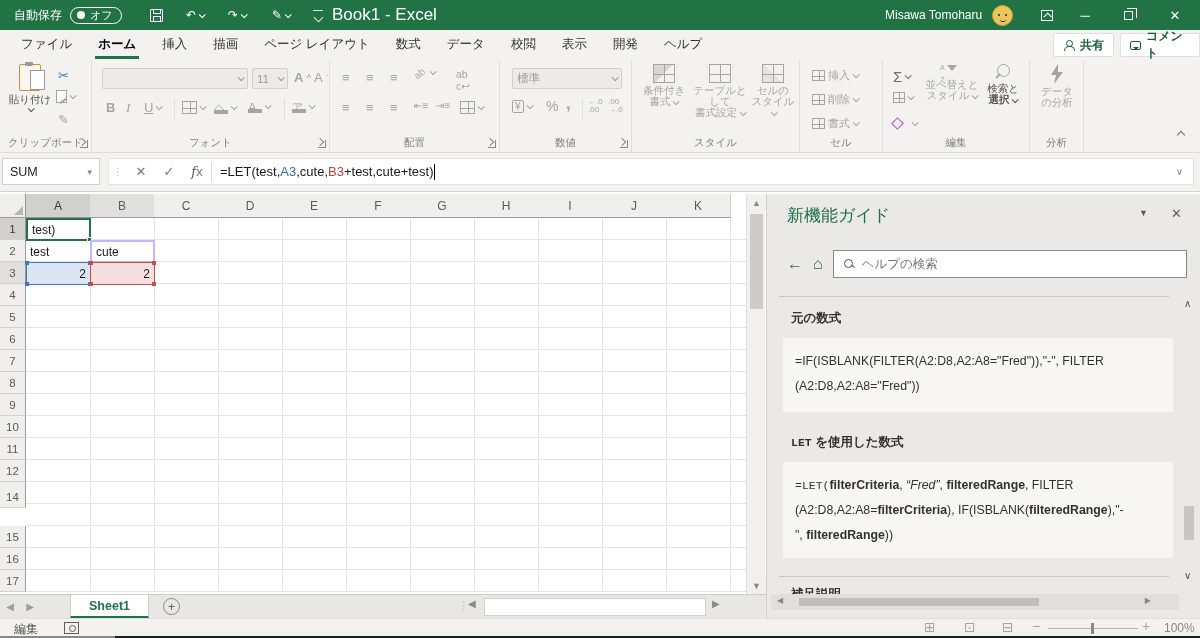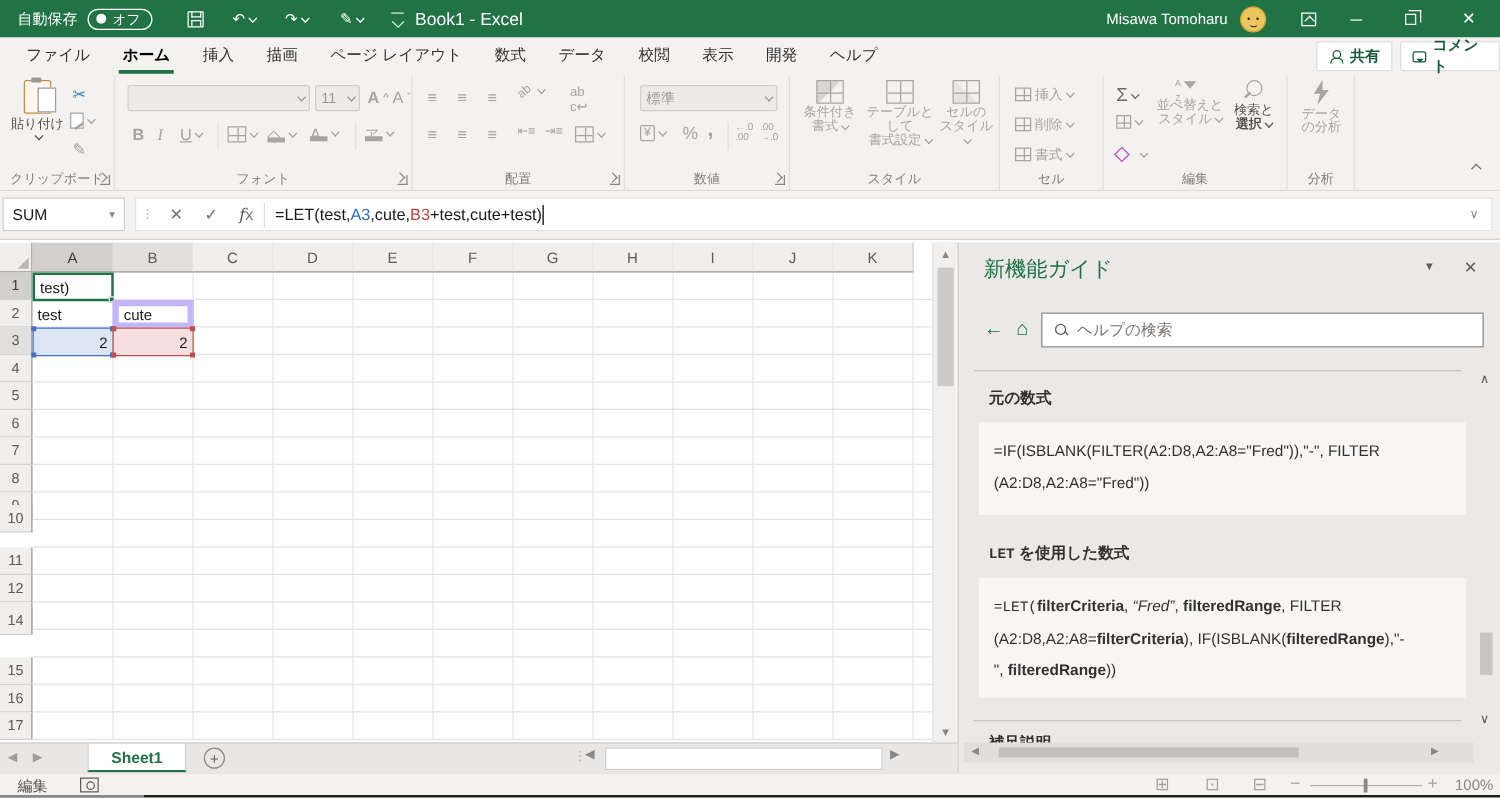--- a/index.html
+++ b/index.html
@@ -102,21 +102,21 @@
   .ghr{position:absolute;left:0;width:26px;background:#f0efee;border-right:1px solid #9b9b9b;border-bottom:1px solid #d4d2d0;
       display:flex;align-items:center;justify-content:center;font-size:11.5px;color:#5c5a58;}
   .gh.hl,.ghr.hl{background:#d2d0ce;color:#3b3937;}
   .gh.hl2,.ghr.hl2{background:#e2e0de;}
   .vline{position:absolute;width:1px;background:#e3e3e3;}
   .hline{position:absolute;height:1px;background:#e3e3e3;}
   .cell{position:absolute;font-size:12px;color:#1a1a1a;display:flex;align-items:center;padding:0 4px;z-index:3;}
   .cell.right{justify-content:flex-end;}
   .c-active{border:2px solid #217346;background:#fff;}
   .c-active .hdl{position:absolute;right:-3px;bottom:-3px;width:5px;height:5px;background:#217346;border:1px solid #fff;}
-  .c-dark{border:5px solid #c4b5fd;}
+  .c-dark{border:2px solid #c4b5fd;}
   .c-refblue{background:#dbe5f4;border:1px solid #4472c4;}
   .c-refred{background:#f6e0df;border:1px solid #c0504d;}
   .rh{position:absolute;width:4px;height:4px;}
   .c-refblue .rh{background:#4472c4;}
   .c-refred .rh{background:#c0504d;}
   .rh.tl{left:-2px;top:-2px}.rh.tr{right:-2px;top:-2px}.rh.bl{left:-2px;bottom:-2px}.rh.br{right:-2px;bottom:-2px}
   
   #gvsb{position:absolute;left:746px;top:194px;width:19px;height:400px;background:#f1f0ef;border-left:1px solid #e1dfdd;}
   .sbarrow{position:absolute;left:0;width:19px;height:17px;display:flex;align-items:center;justify-content:center;color:#8a8886;font-size:9px;background:#f1f0ef;}
   #gvthumb{position:absolute;left:3px;top:20px;width:13px;height:95px;background:#cdcbc9;border-radius:1px;}
@@ -173,21 +173,21 @@
     </div>
     <div class="t" style="left:150px">
         <span class="floppy"></span>
       </div>
     <div class="t qa dim" style="left:186px">↶&nbsp;<span class="cv smallcv"></span></div>
     <div class="t qa dim" style="left:228px">↷&nbsp;<span class="cv smallcv"></span></div>
     <div class="t qa" style="left:272px">✎&nbsp;<span class="cv smallcv"></span></div>
     <div class="t" style="left:312px">
         <span class="custbtn"></span>
       </div>
-    <div class="t" style="left:332px;font-size:14px">Book1  -  Excel</div>
+    <div class="t" style="left:332px;font-size:17px">Book1  -  Excel</div>
     <div class="t" style="left:885px">Misawa Tomoharu</div>
     <div id="avatar"></div>
     <div class="winbtn" style="left:1030px">
         <span class="ribdisp"></span>
       </div>
     <div class="winbtn" style="left:1068px">─</div>
     <div class="winbtn" style="left:1111px">
         <span class="restore"></span>
       </div>
     <div class="winbtn" style="left:1158px">✕</div>
@@ -435,21 +435,21 @@
       <div class="ghr" style="top: 112px; height: 22px;">5</div>
       <div class="hline" style="left: 26px; top: 133px; width: 720px;"></div>
       <div class="ghr" style="top: 134px; height: 22px;">6</div>
       <div class="hline" style="left: 26px; top: 155px; width: 720px;"></div>
       <div class="ghr" style="top: 156px; height: 22px;">7</div>
       <div class="hline" style="left: 26px; top: 177px; width: 720px;"></div>
       <div class="ghr" style="top: 178px; height: 22px;">8</div>
       <div class="hline" style="left: 26px; top: 199px; width: 720px;"></div>
       <div class="ghr" style="top: 200px; height: 22px;">9</div>
       <div class="hline" style="left: 26px; top: 221px; width: 720px;"></div>
-      <div class="ghr" style="top: 210px; height: 22px;">10</div>
+      <div class="ghr" style="top: 222px; height: 22px;">10</div>
       <div class="hline" style="left: 26px; top: 243px; width: 720px;"></div>
       <div class="ghr" style="top: 244px; height: 22px;">11</div>
       <div class="hline" style="left: 26px; top: 265px; width: 720px;"></div>
       <div class="ghr" style="top: 266px; height: 22px;">12</div>
       <div class="hline" style="left: 26px; top: 287px; width: 720px;"></div>
       <div class="ghr" style="top: 288px; height: 22px;">13</div>
       <div class="hline" style="left: 26px; top: 309px; width: 720px;"></div>
       <div class="ghr" style="top: 292px; height: 22px;">14</div>
       <div class="hline" style="left: 26px; top: 331px; width: 720px;"></div>
       <div class="ghr" style="top: 332px; height: 22px;">15</div>

